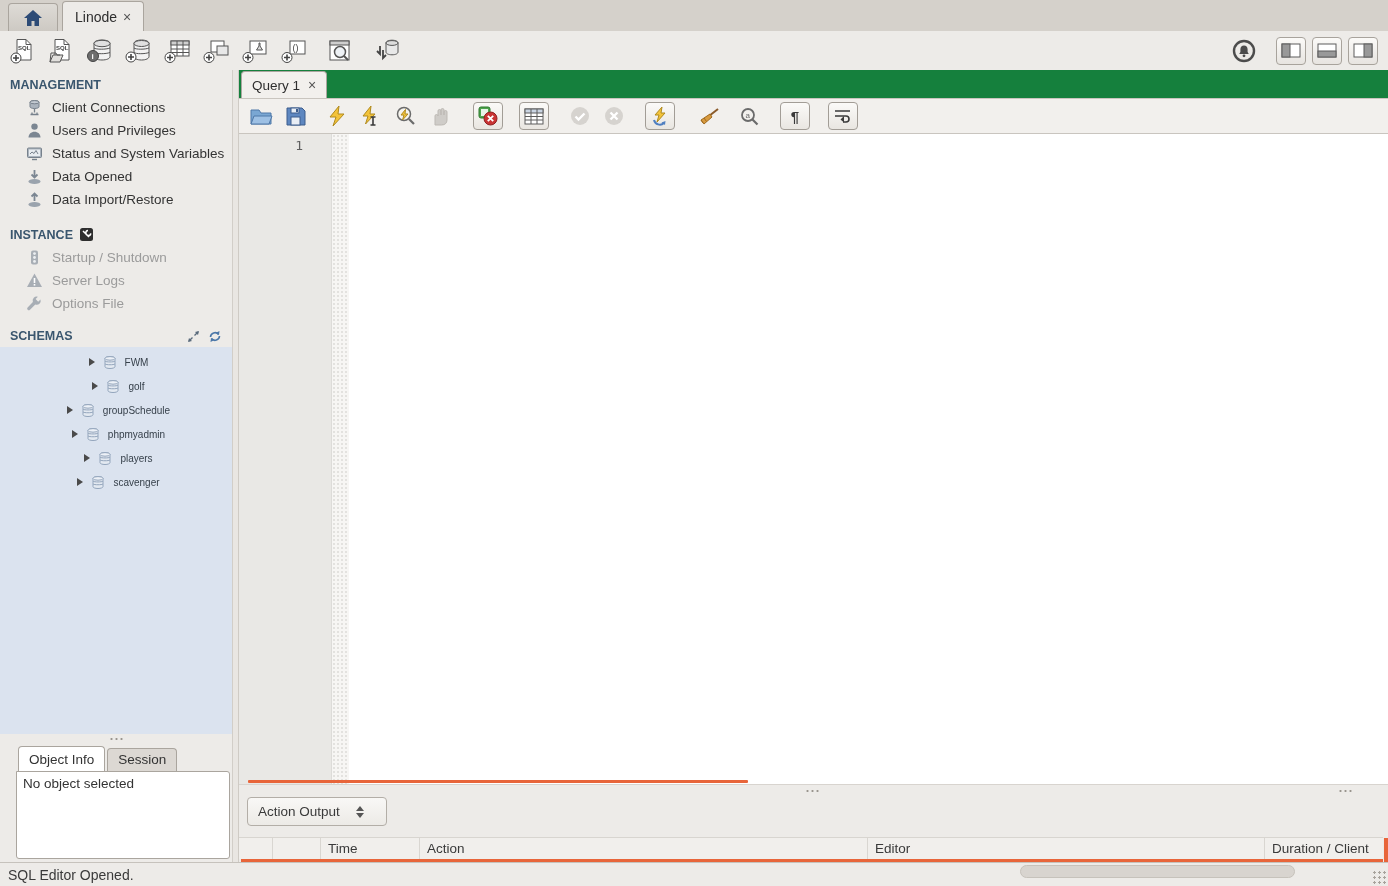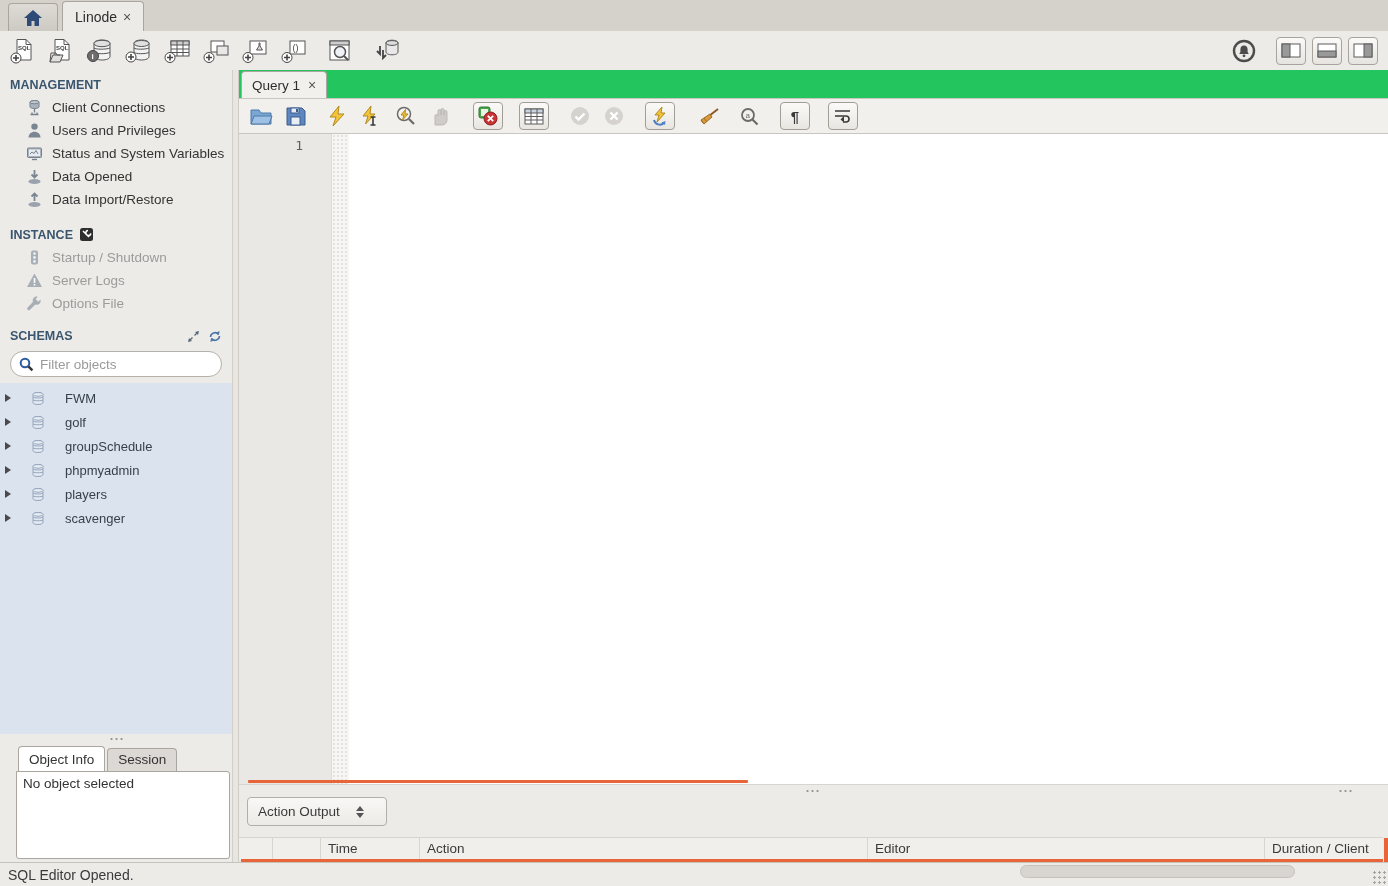--- a/index.html
+++ b/index.html
@@ -29,37 +29,37 @@
   .sidebar { width:232px; background:#edebe8; display:flex; flex-direction:column; overflow:hidden; flex:0 0 auto; }
   .side-h { font-size:12.5px; font-weight:bold; color:#3a566e; padding:8px 10px 4px 10px; display:flex; align-items:center; gap:6px; }
   .side-h .h-icons { margin-left:auto; display:flex; gap:8px; align-items:center; }
   .side-item { height:23px; display:flex; align-items:center; gap:9px; padding-left:26px; font-size:13.5px; color:#333; white-space:nowrap; }
   .side-item.disabled { color:#9b9b9b; }
   .filter-row { padding:4px 10px 6px 10px; }
   .filter-box { height:26px; background:#fff; border:1px solid #b5b1aa; border-radius:13px; display:flex; align-items:center; padding:0 8px; gap:6px; }
   .filter-box input { border:none; outline:none; font-size:13.5px; color:#333; width:150px; background:transparent; font-family:"Liberation Sans",sans-serif; }
   .filter-box input::placeholder { color:#9a9a9a; }
   .schema-list { flex:1; background:#dbe3ef; overflow:hidden; padding-top:3px; }
-  .schema-row { height:24px; display:flex; align-items:center; gap:19px; padding-left:5px; font-size:13px; color:#37414b; }
+  .schema-row { height:24px; display:flex; align-items:center; gap:7px; padding-left:5px; font-size:10px; color:#37414b;justify-content:center; }
   .tri { width:0; height:0; border-left:6px solid #4a4a4a; border-top:4px solid transparent; border-bottom:4px solid transparent; }
   .side-split { height:10px; display:flex; align-items:center; justify-content:center; background:#edebe8; }
   .dots-h { width:14px; height:4px;
     background-image:radial-gradient(circle, #9a958e 1px, transparent 1.2px); background-size:5px 4px; }
   .info-tabs { height:27px; display:flex; align-items:flex-end; padding-left:18px; background:#edebe8; }
   .info-tab { padding:3px 10px 4px 10px; font-size:13.5px; color:#333; border:1px solid #aaa59e; border-bottom:none;
     border-radius:4px 4px 0 0; background:#dcd8d3; margin-right:2px; }
   .info-tab.active { background:#fff; position:relative; z-index:2; padding-top:5px; }
   .info-panel { height:88px; margin:0 2px 3px 16px; background:#fff; border:1px solid #aaa59e; border-radius:0 3px 3px 3px;
     font-size:13.5px; color:#333; padding:4px 6px; }
 
   .vdivider { width:7px; background:#e9e6e2; border-left:1px solid #d2cec8; border-right:1px solid #cfcbc5; flex:0 0 auto; }
 
   
   .main { flex:1; display:flex; flex-direction:column; min-width:0; background:#e9e7e3; }
-  .qtabstrip { height:28px; display:flex; align-items:flex-end; background:#22c55e; padding-left:2px; }
+  .qtabstrip { height:28px; display:flex; align-items:flex-end; background:#15803d; padding-left:2px; }
   .qtab { height:27px; padding:0 10px; border:1px solid #aba69f; border-bottom:none; border-radius:4px 4px 0 0;
     background:#f2f0ed; display:flex; align-items:center; gap:8px; font-size:13.5px; color:#2e2e2e; position:relative; z-index:2; }
   .qtoolbar { height:36px; background:#f2f0ed; border:1px solid #c9c5bf; border-left:none; border-right:none;
     display:flex; align-items:center; padding:0 10px; gap:12px; }
   .tbtn { width:30px; height:28px; border:1px solid #a29d96; border-radius:4px;
     background:linear-gradient(#fbfaf8,#e9e6e1); display:flex; align-items:center; justify-content:center; margin:0 -2px; }
   .editor { flex:1; display:flex; position:relative; min-height:0; background:#fff; }
   .gutter { width:93px; background:#e9e8e5; border-right:1px solid #dddcd9; text-align:right;
     font-family:"DejaVu Sans Mono", monospace; font-size:13px; color:#5f5f5f; padding:4px 28px 0 0; flex:0 0 auto; }
   .foldstrip { width:17px; flex:0 0 auto;
@@ -336,31 +336,20 @@
           <span class="icon">
             <svg width="14" height="13" viewBox="0 0 14 13">
                 <path d="M2.5 7a4.5 4.5 0 0 1 8-2.6" fill="none" stroke="#4b77a8" stroke-width="1.6"></path>
                 <path d="M11.5 1l-.5 4-3.5-2z" fill="#4b77a8"></path>
                 <path d="M11.5 6a4.5 4.5 0 0 1-8 2.6" fill="none" stroke="#4b77a8" stroke-width="1.6"></path>
                 <path d="M2.5 12l.5-4 3.5 2z" fill="#4b77a8"></path>
               </svg>
           </span>
         </span>
       </div>
-      <div class="filter-row">
-        <div class="filter-box">
-          <span class="icon">
-            <svg width="15" height="15" viewBox="0 0 15 15">
-                <circle cx="6" cy="6" r="4.3" fill="none" stroke="#2c5aa0" stroke-width="2"></circle>
-                <path d="M9.4 9.4l4 4" stroke="#333" stroke-width="2.4"></path>
-              </svg>
-          </span>
-          <input type="text" placeholder="Filter objects" style="">
-        </div>
-      </div>
       <div class="schema-list">
         <div class="schema-row">
           <span class="tri"></span>
           <span class="icon">
               <svg width="16" height="15" viewBox="0 0 16 15">
                 <path d="M3 3.4C3 2.3 5.2 1.5 8 1.5s5 .8 5 1.9v8.2c0 1.1-2.2 1.9-5 1.9s-5-.8-5-1.9z" fill="#e3e9f1" stroke="#93a5bc"></path>
                 <ellipse cx="8" cy="3.4" rx="5" ry="1.8" fill="#edf1f7" stroke="#93a5bc"></ellipse>
                 <path d="M3 6.2c1.2 1 8.8 1 10 0M3 9c1.2 1 8.8 1 10 0" fill="none" stroke="#93a5bc"></path>
               </svg>
             </span>

